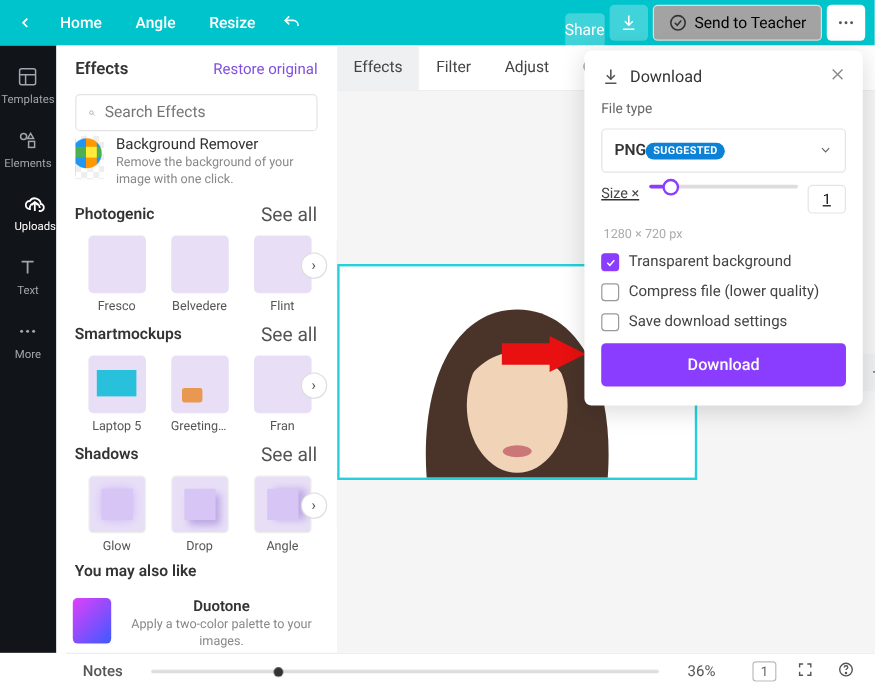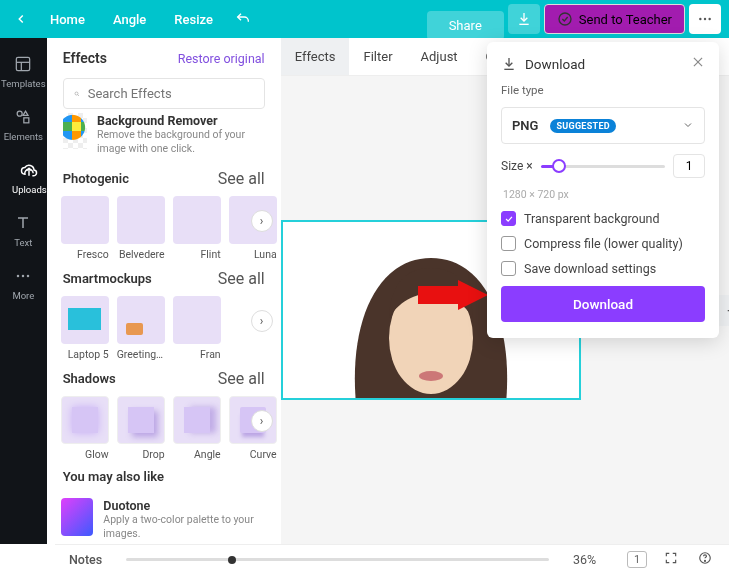--- a/index.html
+++ b/index.html
@@ -3,77 +3,77 @@
 <meta charset="utf-8">
 <style>
 * { box-sizing: border-box; margin: 0; padding: 0; font-family: -apple-system, BlinkMacSystemFont, "Segoe UI", Roboto, Arial, sans-serif; }
 body { width: 729px; height: 574px; overflow: hidden; background: #fff; position: relative; }
 
 .topbar { height: 38px; background: #00c4cc; display: flex; align-items: center; padding: 0 8px; gap: 4px; }
 .topbar .back { width: 26px; height: 26px; display: flex; align-items: center; justify-content: center; color: #fff; cursor: pointer; border-radius: 4px; }
 .topbar .item { color: #fff; font-size: 13px; font-weight: 500; padding: 6px 12px; cursor: pointer; border-radius: 4px; }
 .topbar .undo { color: #fff; width: 28px; display: flex; align-items: center; justify-content: center; cursor: pointer; }
 .topbar .spacer { flex: 1; }
-.topbar .share { background: rgba(255,255,255,0.25); color: #fff; padding: 7px 22px; border-radius: 4px; font-size: 13px; cursor: pointer; margin-top: 12px; }
+.topbar .share { background: rgba(255,255,255,0.25); color: #fff; padding: 7px 0; border-radius: 4px; font-size: 13px; cursor: pointer; margin-top: 12px; }
 .topbar .dl { background: rgba(255,255,255,0.25); color: #fff; width: 32px; height: 30px; display: flex; align-items: center; justify-content: center; border-radius: 4px; cursor: pointer; }
-.topbar .send { background: #a21caf; border: 1px solid #ddd; padding: 6px 12px; border-radius: 4px; font-size: 13px; display: flex; align-items: center; gap: 6px; cursor: pointer; }
+.topbar .send { background: #a3a3a3; border: 1px solid #ddd; padding: 6px 12px; border-radius: 4px; font-size: 13px; display: flex; align-items: center; gap: 6px; cursor: pointer; }
 .topbar .more { background: #fff; width: 32px; height: 30px; display: flex; align-items: center; justify-content: center; border-radius: 4px; cursor: pointer; }
 
 .main { display: flex; height: calc(100% - 38px - 30px); }
 
 .rail { width: 55px; background: #111418; display: flex; flex-direction: column; align-items: center; padding-top: 8px; gap: 2px; }
 .rail .r { width: 100%; padding: 8px 0; display: flex; flex-direction: column; align-items: center; gap: 4px; color: #a0a6ad; font-size: 9.5px; cursor: pointer; }
 .rail .r.active { color: #fff; padding-left: 12px; }
 .rail .r svg { width: 20px; height: 20px; }
 
 .sidepanel { width: 234px; background: #fff; box-shadow: 1px 0 0 #eee; display: flex; flex-direction: column; }
 .sp-head { display: flex; align-items: center; justify-content: space-between; padding: 12px 16px; }
 .sp-head h1 { font-size: 14px; font-weight: 600; color: #333; }
 .sp-head .restore { color: #8250df; font-size: 12.5px; cursor: pointer; }
 .sp-scroll { overflow-y: auto; flex: 1; padding: 0 12px 12px; }
 .search-box { margin: 0 4px 0; border: 1px solid #e4e4e4; border-radius: 4px; display: flex; align-items: center; padding: 7px 10px; gap: 8px; }
 .search-box input { border: none; outline: none; font-size: 13px; flex: 1; color: #666; }
 .bg-remover { display: flex; gap: 10px; padding: 4px; margin-bottom: 10px; cursor: pointer; }
 .bg-remover .thumb { width: 36px; height: 36px; border-radius: 4px; background: conic-gradient(#ff9800 0 90deg, #ffeb3b 90deg 180deg, #4caf50 180deg 270deg, #2196f3 270deg 360deg); background-size: 18px 18px; position: relative; }
 .bg-remover .thumb::after { content:""; position:absolute; inset:0; background: repeating-conic-gradient(#eee 0 25%, #fff 0 50%); background-size: 10px 10px; mask: radial-gradient(circle at 40% 40%, transparent 12px, black 13px); }
-.bg-remover .txt h3 { font-size: 12.5px; font-weight: 700; color: #333; }
+.bg-remover .txt h3 { font-size: 12.5px; font-weight: 400; color: #333; }
 .bg-remover .txt p { font-size: 10.5px; color: #888; line-height: 1.3; }
 .section-head { display: flex; justify-content: space-between; align-items: center; margin: 8px 4px 8px; }
 .section-head h2 { font-size: 13px; font-weight: 600; color: #333; }
 .section-head .seeall { font-size: 16px; color: #555; cursor: pointer; }
 .tile-row { display: flex; gap: 8px; position: relative; padding: 0 2px; }
-.tile { width: 48px; display: flex; flex-direction: column; align-items: flex-end; gap: 4px; cursor: pointer; }
+.tile { width: 48px; display: flex; flex-direction: column; align-items: center; gap: 4px; cursor: pointer; margin-left: 13px; }
 .tile .img { width: 48px; height: 48px; border-radius: 4px; background: #e8dff7; overflow: hidden; }
 .tile .cap { font-size: 10.5px; color: #555; white-space: nowrap; overflow: hidden; text-overflow: ellipsis; max-width: 48px; }
 .row-next { position: absolute; right: -4px; top: 14px; width: 22px; height: 22px; border-radius: 50%; background: #fff; border: 1px solid #ddd; display: flex; align-items: center; justify-content: center; font-size: 12px; color: #555; cursor: pointer; }
-.ymal { display: flex; gap: 10px; padding: 6px 2px; cursor: pointer; }
+.ymal { display: flex; gap: 10px; padding: 6px 2px; cursor: pointer; text-align: center; }
 .ymal .thumb { width: 38px; height: 38px; border-radius: 4px; background: linear-gradient(135deg,#e040fb,#3d5afe); }
 
 .canvas-area { flex: 1; background: #f5f5f5; display: flex; flex-direction: column; position: relative; }
 .toolbar { height: 38px; background: #fff; display: flex; align-items: center; border-bottom: 1px solid #eee; }
 .toolbar .t { padding: 0 14px; height: 100%; display: flex; align-items: center; font-size: 13px; color: #444; cursor: pointer; }
 .toolbar .t.active { background: #eef0f2; }
 .canvas-wrap { flex: 1; display: flex; align-items: center; justify-content: flex-start; gap: 8px; }
 .page { width: 300px; height: 180px; background: #fff; border: 2px solid #25d0da; position: relative; overflow: hidden; }
 .page .face { position: absolute; left: 50%; transform: translateX(-50%); bottom: -40px; width: 180px; height: 220px; }
 .add-page { width: 300px; text-align: center; background: #eef0f2; padding: 8px 0; font-size: 12.5px; color: #555; cursor: pointer; border-radius: 4px; }
 .scrollbar-left { position: absolute; top: 44px; left: 296px; width: 6px; height: 56px; background: #d6d6d6; border-radius: 3px; }
 
 .arrow-annot { position: absolute; left: 418px; top: 280px; pointer-events: none; }
 
 .download-panel { position: absolute; right: 10px; top: 42px; width: 232px; background: #fff; border-radius: 6px; box-shadow: 0 4px 20px rgba(0,0,0,0.15); padding: 12px 14px 16px; display: flex; flex-direction: column; gap: 10px; z-index: 20; }
 .dp-head { display: flex; align-items: center; gap: 8px; }
 .dp-head .title { font-size: 13.5px; color: #333; flex: 1; }
 .dp-head .close { cursor: pointer; color: #888; }
 .dp-label { font-size: 11.5px; color: #666; }
-.filetype { border: 1px solid #e4e4e4; border-radius: 4px; padding: 8px 10px; display: flex; align-items: center; gap: 12px; cursor: pointer; }
+.filetype { border: 1px solid #e4e4e4; border-radius: 4px; padding: 8px 10px; display: flex; align-items: center; gap: 0; cursor: pointer; }
 .filetype .val { font-size: 13px; font-weight: 600; color: #333; }
 .filetype .sug { background: #0b82d8; color: #fff; font-size: 9px; font-weight: 700; padding: 2px 6px; border-radius: 8px; letter-spacing: 0.3px; }
 .filetype .chev { margin-left: auto; color: #666; }
-.size-row { display: flex; align-items: center; gap: 8px; }
+.size-row { display: flex; align-items: flex-start; gap: 8px; text-decoration: underline; }
 .size-row .lbl { font-size: 12px; color: #444; }
 .size-row .slider { flex: 1; height: 3px; background: linear-gradient(90deg,#8b3dff 0 15%, #ddd 15% 100%); border-radius: 2px; position: relative; }
 .size-row .slider::after { content:""; position:absolute; left:15%; top:50%; transform:translate(-50%,-50%); width:10px; height:10px; border-radius:50%; background:#fff; border:2px solid #8b3dff; }
 .size-row .num { width: 32px; border: 1px solid #e4e4e4; border-radius: 4px; padding: 4px 0; text-align: center; font-size: 12px; }
 .dims { font-size: 10.5px; color: #aaa; padding-left: 2px; }
 .chk-row { display: flex; align-items: center; gap: 8px; font-size: 12.5px; color: #444; cursor: pointer; }
 .chk { width: 15px; height: 15px; border: 1.5px solid #999; border-radius: 3px; display: flex; align-items: center; justify-content: center; }
 .chk.on { background: #8b3dff; border-color: #8b3dff; }
 .chk.on svg { color: #fff; }
 .dl-btn { background: #8b3dff; color: #fff; text-align: center; padding: 10px 0; border-radius: 4px; font-size: 13.5px; font-weight: 500; cursor: pointer; }

